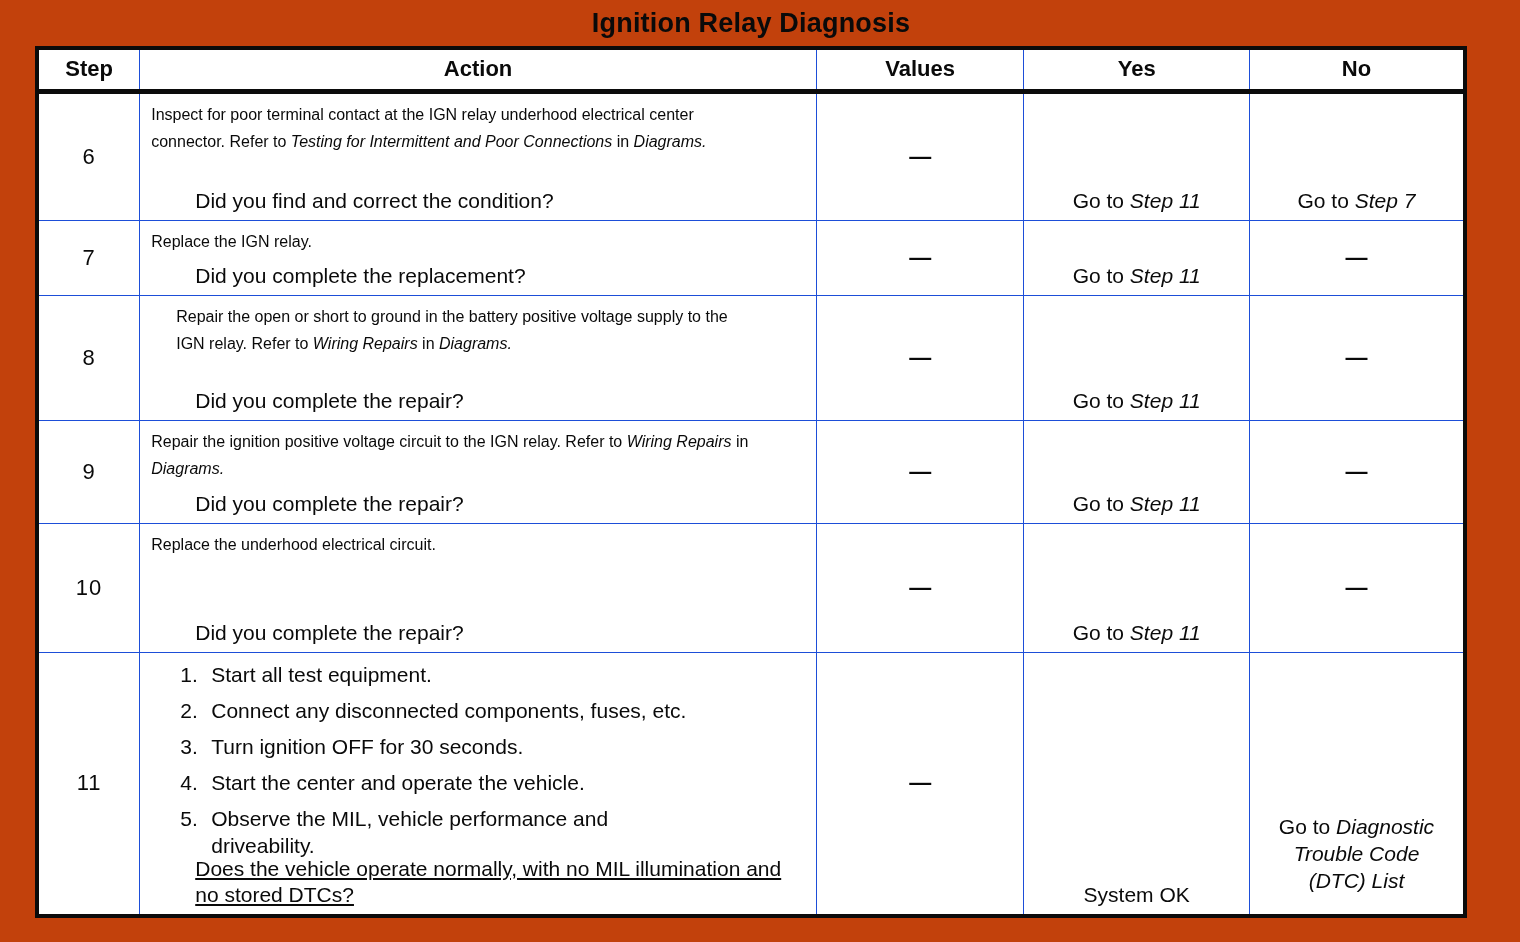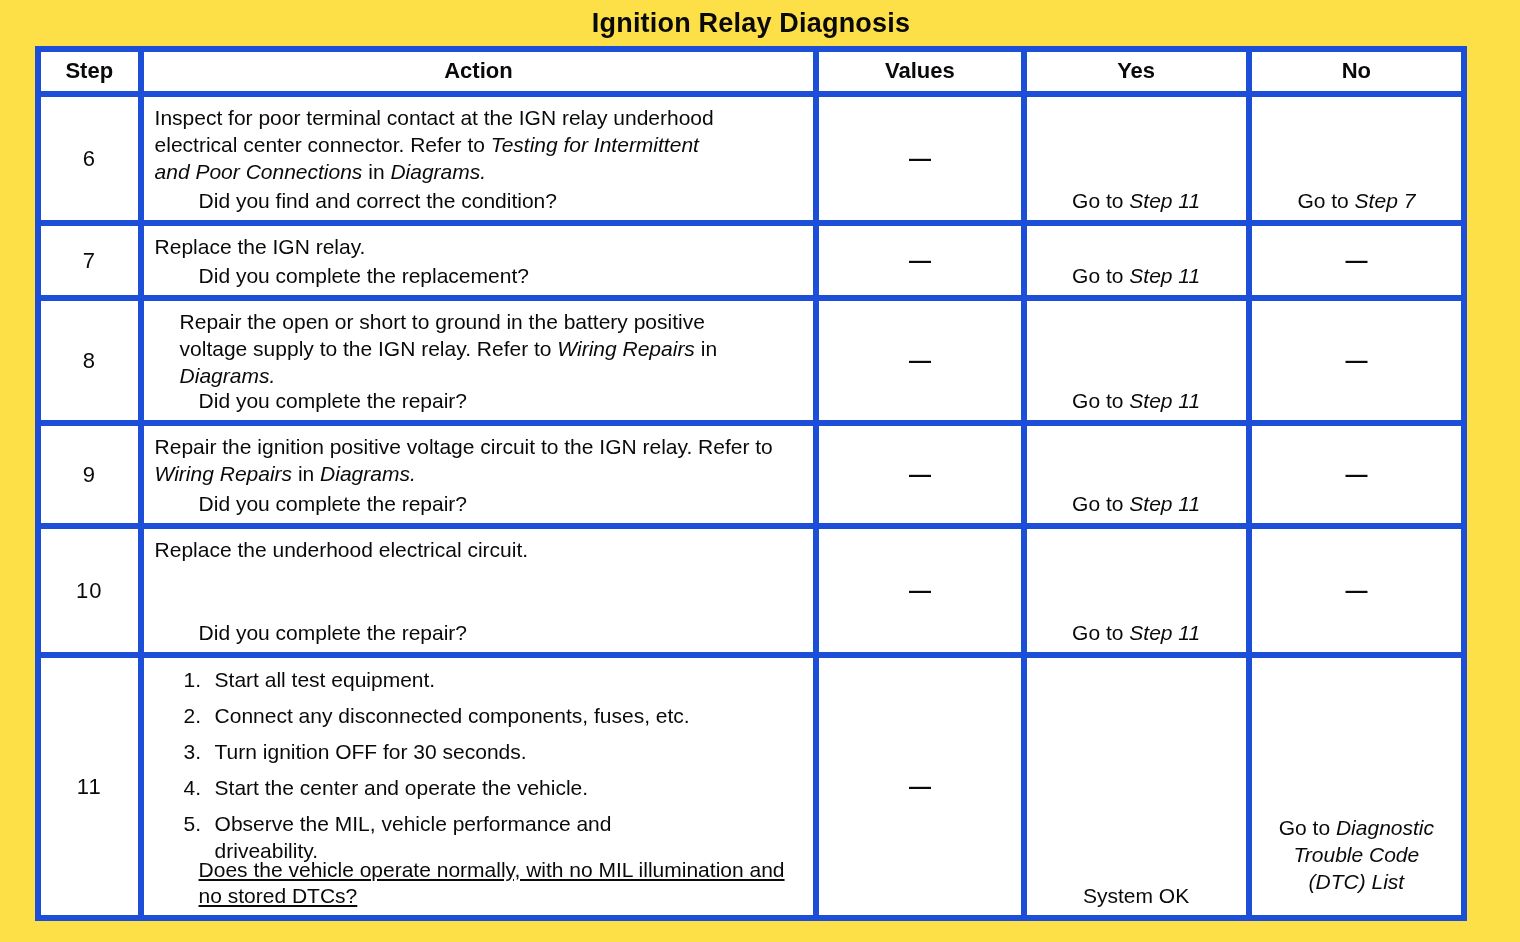--- a/index.html
+++ b/index.html
@@ -3,60 +3,60 @@
 <meta charset="utf-8">
 <style>
   html,body{margin:0;padding:0;}
   body{
     width:1520px;height:942px;
     background:#ffffff;
     font-family:"Liberation Sans", sans-serif;
     color:#0a0a0a;
     -webkit-font-smoothing:antialiased;
   }
-  .page{position:relative;width:1520px;height:942px;background:#fde047;overflow:hidden;}
+  .page{position:relative;width:1520px;height:942px;background:#c2410c;overflow:hidden;}
 
   .title{
     position:absolute;top:8px;left:35px;width:1432px;
     text-align:center;font-size:27px;font-weight:bold;letter-spacing:.2px;
   }
 
   table.diag{
     position:absolute;left:35px;top:46px;
     width:1432px;table-layout:fixed;
     border-collapse:collapse;background:#fff;
     border:4px solid #0b0b0b;
   }
   col.c-step{width:102px;}
   col.c-action{width:672px;}
   col.c-values{width:206px;}
   col.c-yes{width:224px;}
   col.c-no{width:214px;}
 
-  th,td{border:6px solid #1d4ed8;padding:0;position:relative;vertical-align:top;}
+  th,td{border:1px solid #1d4ed8;padding:0;position:relative;vertical-align:top;}
   thead th{
     height:36px;vertical-align:middle;text-align:center;
     font-size:22px;font-weight:bold;
     border-bottom:5px solid #0b0b0b;
     padding:1px 0 2px 0;
   }
 
   tbody tr:nth-child(1){height:129px;}
   tbody tr:nth-child(2){height:75px;}
   tbody tr:nth-child(3){height:125px;}
   tbody tr:nth-child(4){height:103px;}
   tbody tr:nth-child(5){height:129px;}
   tbody tr:nth-child(6){height:263px;}
 
   td.step-cell{
     text-align:center;vertical-align:middle;
     font-size:22px;letter-spacing:1px;
   }
   td.action-cell{padding:5px 10px 4px 11px;}
-  .action-text{font-size:21px;line-height:27px;padding-top:2px;}
+  .action-text{font-size:16px;line-height:27px;padding-top:2px;}
   tbody tr:nth-child(1) .action-text{max-width:572px;}
   tbody tr:nth-child(3) .action-text{max-width:580px;margin-left:25px;}
   tbody tr:nth-child(4) .action-text{max-width:626px;}
 
   .q{
     position:absolute;left:11px;right:8px;bottom:6px;
     font-size:21px;line-height:26px;margin-left:44px;
   }
   tbody tr:nth-child(6) .q{max-width:600px;text-decoration:underline;}
 

